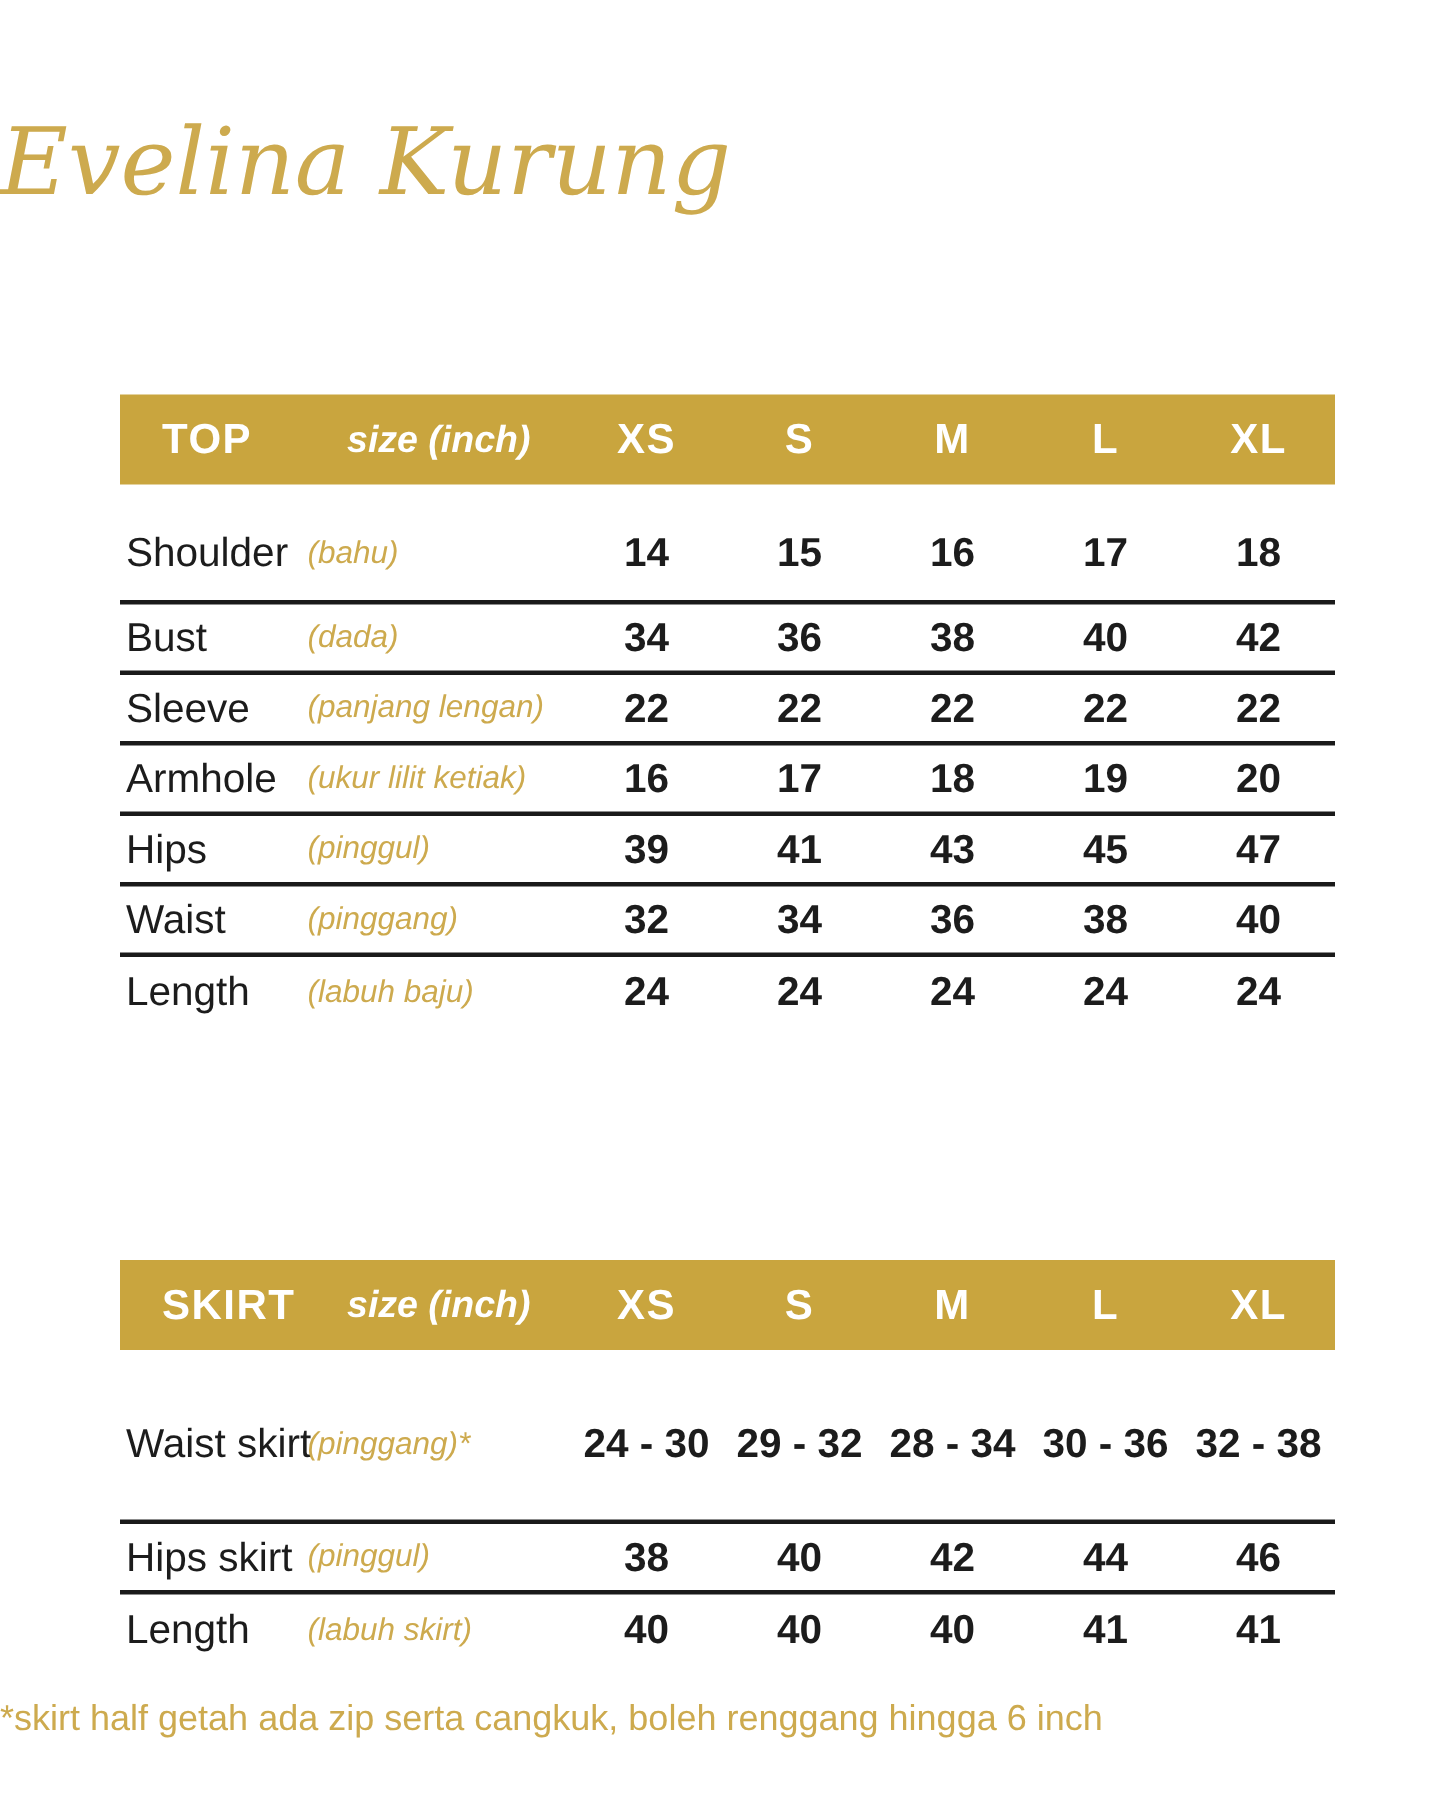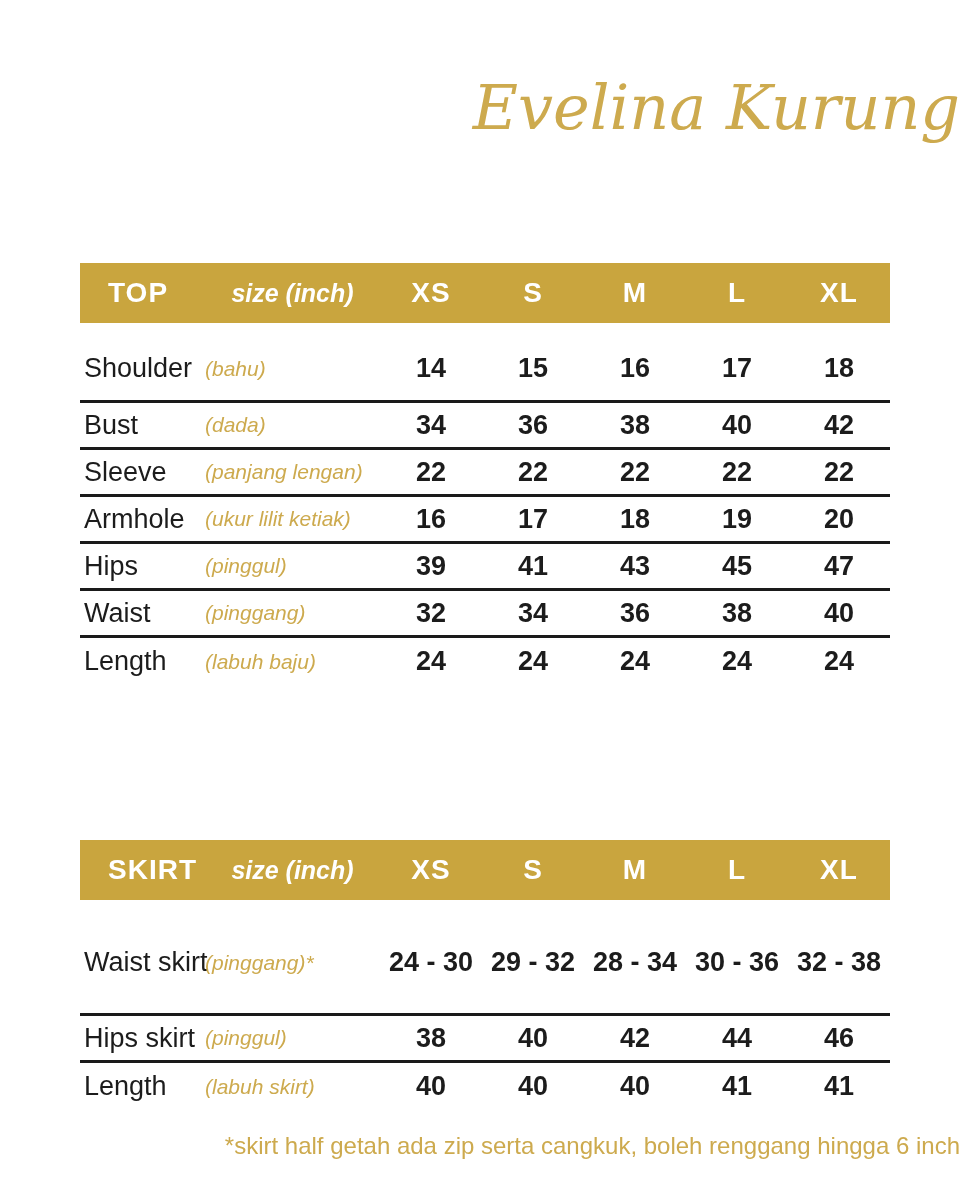--- a/index.html
+++ b/index.html
@@ -13,21 +13,21 @@
   body{font-family:"Liberation Sans",sans-serif;}
   .page{
     position:relative;
     width:960px;height:1200px;
     background:#ffffff;
     overflow:hidden;
   }
   
   .title-block{
     position:absolute;top:72px;left:0;width:100%;
-    text-align:right;
+    text-align:left;
   }
   .brand-title{
     font-family:"DejaVu Serif","Liberation Serif",serif;
     font-style:italic;font-weight:400;
     font-size:62px;line-height:1.15;
     color:var(--gold-text);
   }
   .brand-subtitle{
     font-family:"Liberation Sans",sans-serif;
     font-weight:400;font-size:38px;line-height:1.0;
@@ -78,21 +78,21 @@
     font-size:21px;font-style:italic;font-weight:400;
     color:var(--gold-text);white-space:nowrap;
   }
   .c-val{
     font-size:27px;font-weight:700;color:var(--ink);
     text-align:center;white-space:nowrap;
   }
   
   .footnote{
     position:absolute;top:1132px;left:0;width:100%;
-    text-align:right;
+    text-align:left;
     font-size:24px;font-weight:400;
     color:var(--gold-text);
   }
 </style>
 </head>
 <body>
 
 <div class="page">
 
   <div class="title-block">

